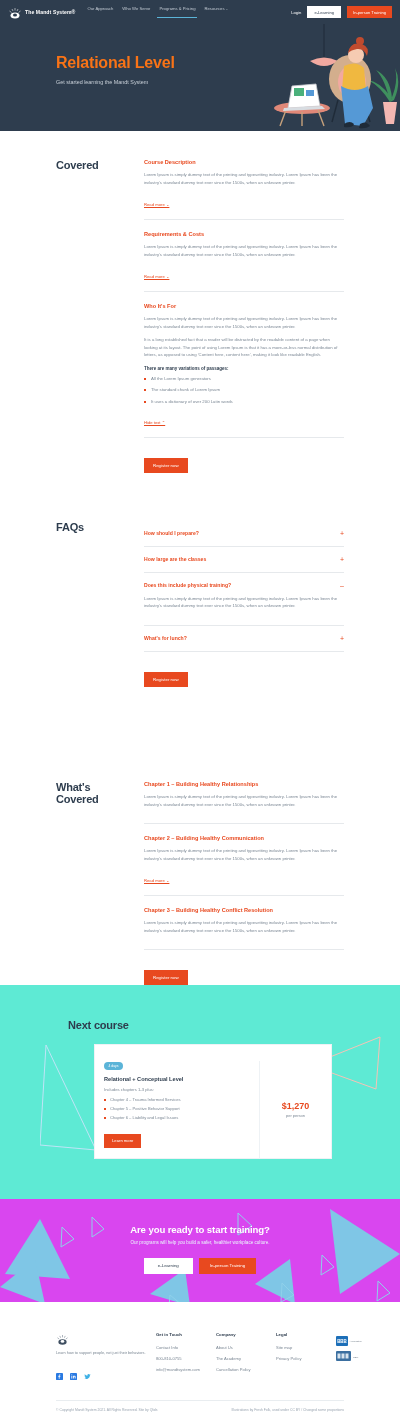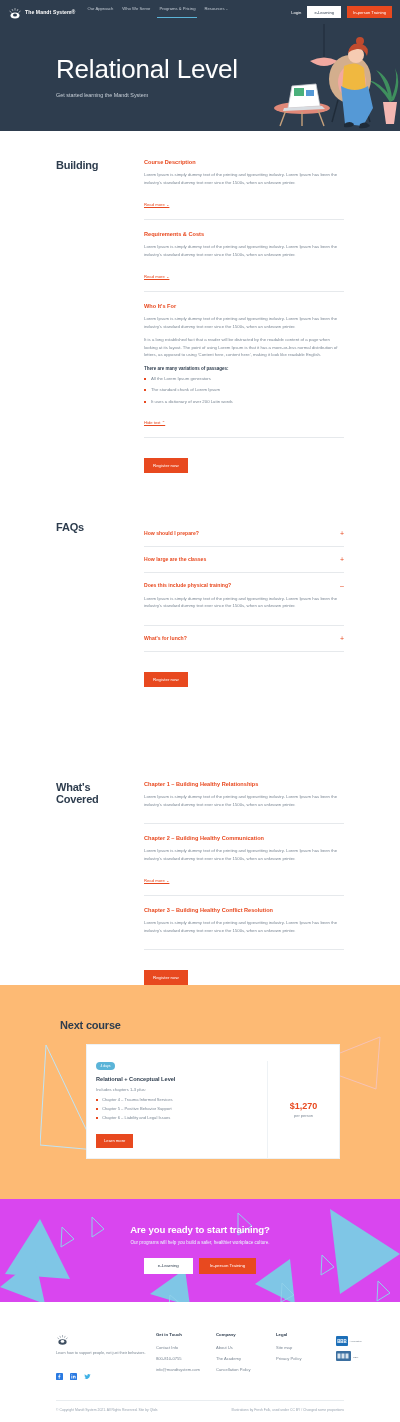--- a/index.html
+++ b/index.html
@@ -78,23 +78,23 @@
 
   
   .hero {
     background: #2e3d4e;
     height: 107px;
     position: relative;
     overflow: hidden;
   }
   .hero-inner { padding: 30px 0 0 56px; position: relative; z-index: 3; }
   .hero-title {
-    color: #ffffff;
-    font-size: 26px;
-    font-weight: normal;
+    color: #f97316;
+    font-size: 16px;
+    font-weight: bold;
     letter-spacing: -.2px;
   }
   .hero-sub {
     color: #c8d0d8;
     font-size: 5.4px;
     margin-top: 7px;
   }
   .hero-art { position: absolute; right: 0; bottom: 0; width: 160px; height: 107px; z-index: 2; }
 
   
@@ -173,22 +173,22 @@
     padding: 9px 0;
     cursor: pointer;
   }
   .faq-head { display: flex; align-items: center; justify-content: space-between; }
   .faq-q { color: #e8491f; font-size: 5.1px; font-weight: bold; }
   .faq-sign { color: #e8491f; font-size: 7px; line-height: 1; font-weight: 300; }
   .faq-body { margin-top: 6px; }
 
   
   .next-course {
-    background: #fdba74;
-    padding: 34px 4px 40px;
+    background: #5eead4;
+    padding: 34px 12px 40px;
     position: relative;
     overflow: hidden;
   }
   .nc-title {
     font-size: 11px;
     font-weight: bold;
     color: #2e3d4e;
     padding-left: 56px;
     margin-bottom: 13px;
     letter-spacing: -.2px;
@@ -389,21 +389,21 @@
         <path d="M52 62 l24 -2 l4 22 l-32 2 Z" fill="#ffffff" stroke="#c9ccd1" stroke-width=".8"></path>
         <rect x="54" y="64" width="10" height="8" fill="#4ab07b"></rect>
         <rect x="66" y="66" width="8" height="6" fill="#5599d6"></rect>
         <path d="M44 84 l38 -2 l3 3 l-42 2 Z" fill="#d8dde2"></path>
       </svg>
     </div>
   </div>
 
   <div class="section" style="padding-top:28px">
     <div class="row">
-      <div class="row-label">Building</div>
+      <div class="row-label">Covered</div>
       <div class="row-body">
 
         <div class="acc-item">
           <div class="acc-title">Course Description</div>
           <div class="body-p">Lorem Ipsum is simply dummy text of the printing and typesetting industry. Lorem Ipsum has been the industry's standard dummy text ever since the 1500s, when an unknown printer.</div>
           <span class="toggle-link">Read more ⌄</span>
         </div>
 
         <div class="acc-item spacer-items">
           <div class="acc-title">Requirements &amp; Costs</div>

